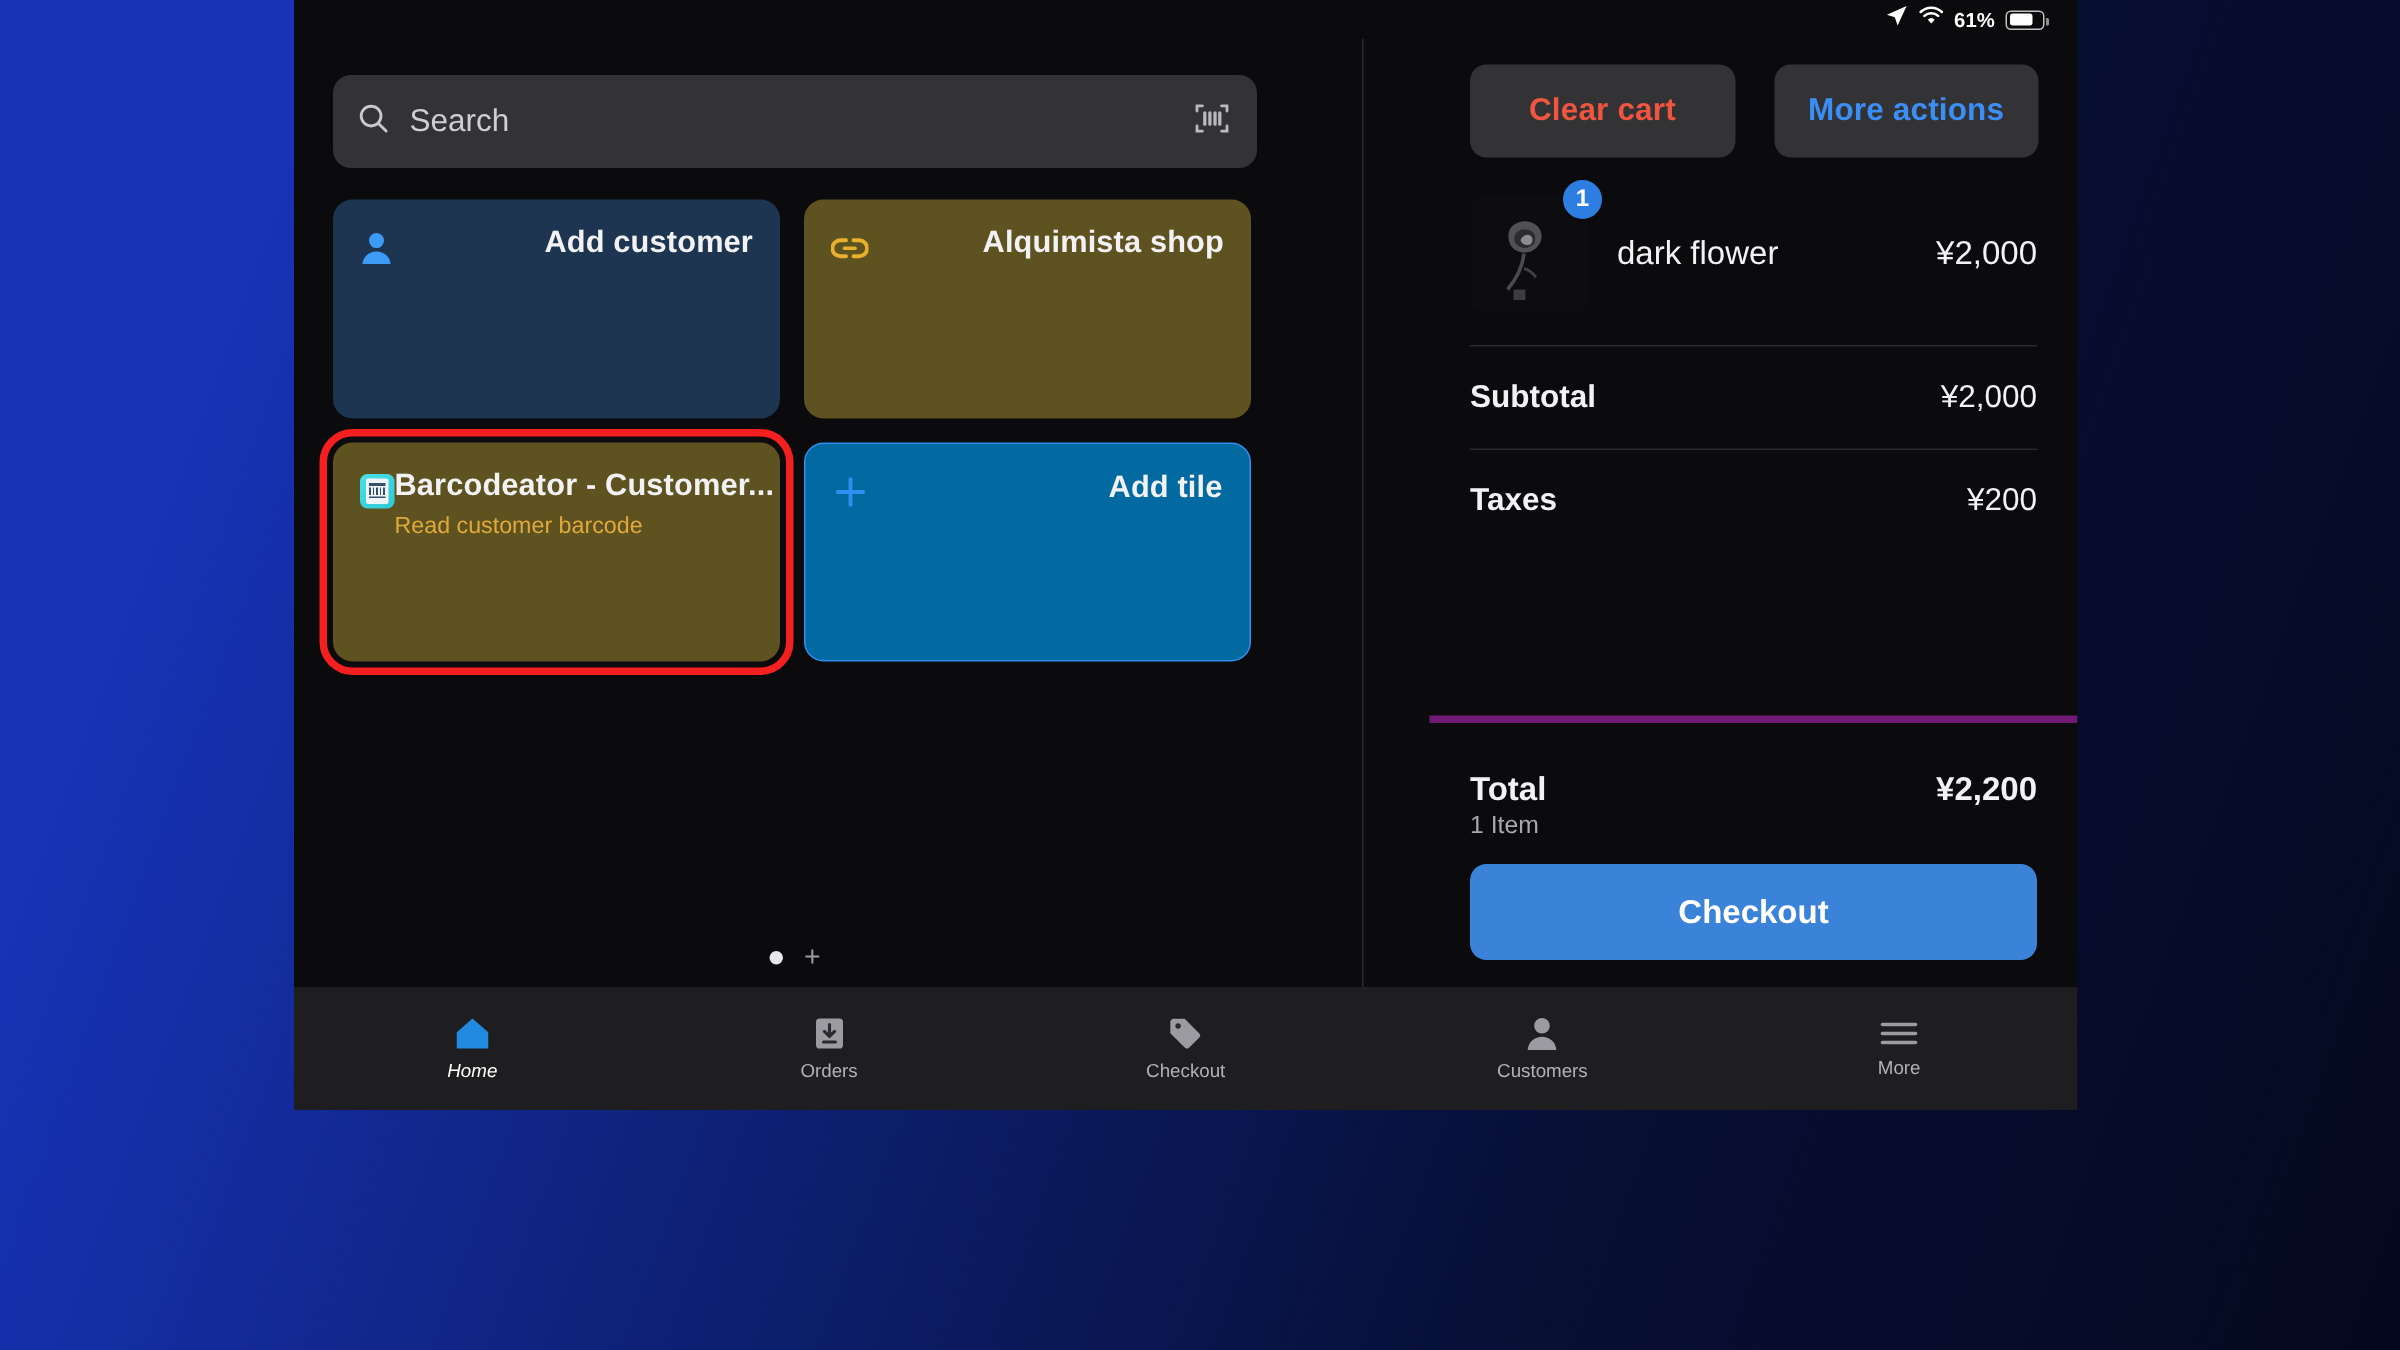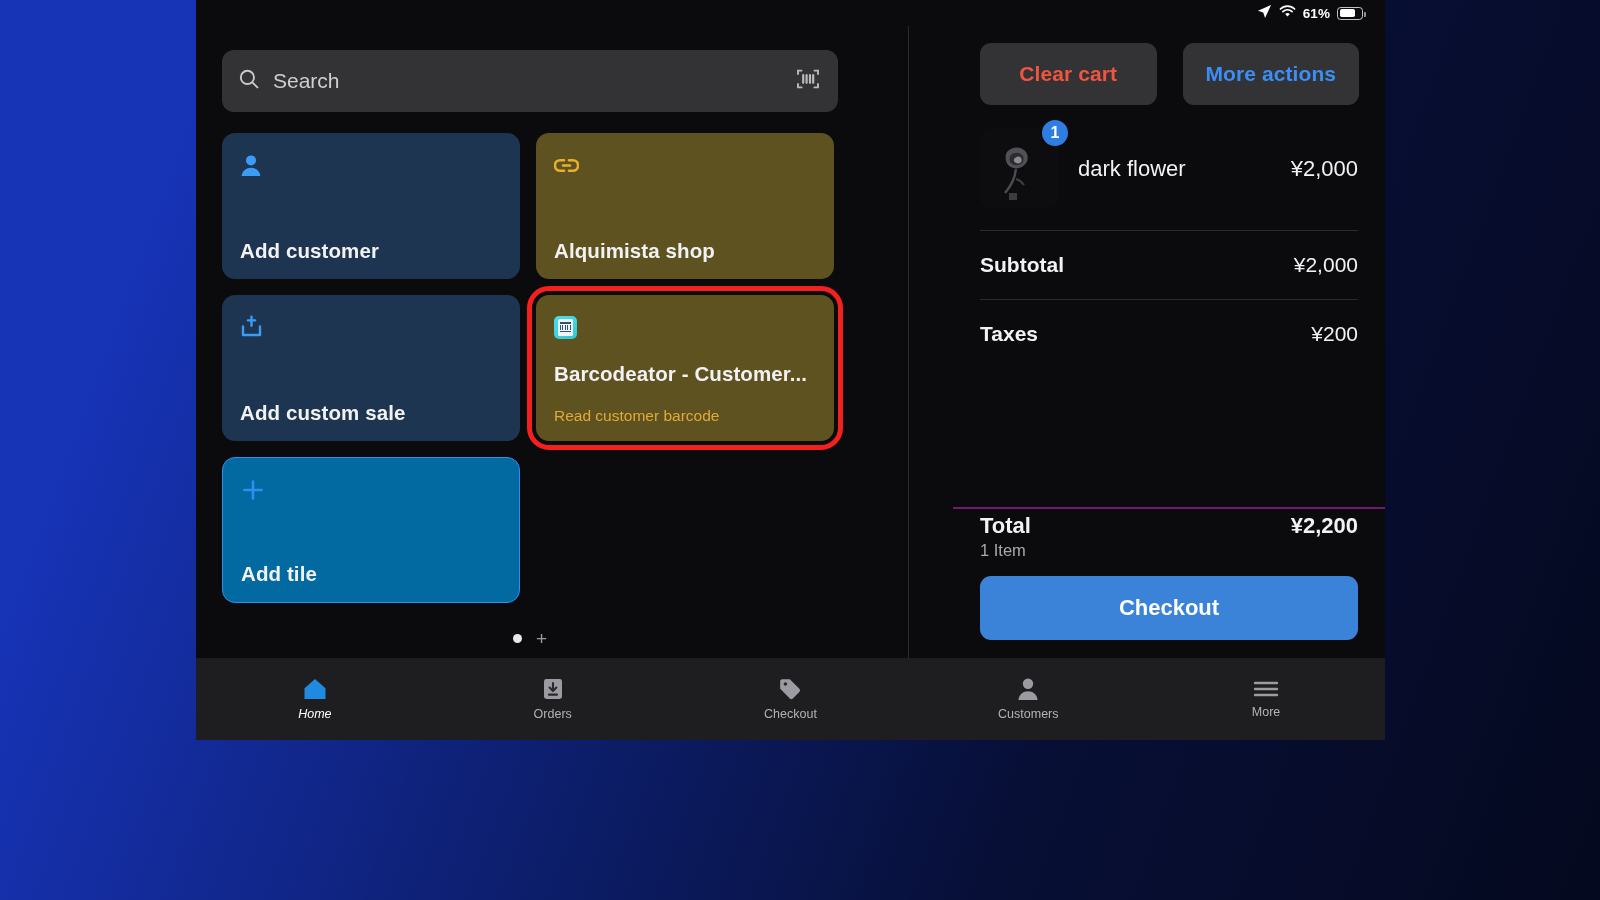--- a/index.html
+++ b/index.html
@@ -44,27 +44,27 @@
   }
   #searchbar .sq{ flex:1; color:#cfcfd2; font-size:21px; font-weight:500; }
 
   
   #tiles{
     position:absolute; left:26px; top:107px; width:620px;
     display:flex; flex-wrap:wrap; gap:16px;
   }
   .tile{
     width:298px; height:146px; border-radius:13px; position:relative;
-    padding:17px 18px 16px 18px; display:flex; flex-direction:column;
+    padding:17px 18px 16px 18px; display:flex; flex-direction:row;
     justify-content:space-between; cursor:pointer;
   }
   .tile .t-icon{ height:30px; display:flex; align-items:center; }
   .tile .t-title{ color:#f2f2f4; font-size:20.5px; font-weight:600; letter-spacing:.1px;
                   white-space:nowrap; overflow:hidden; text-overflow:ellipsis; }
-  .tile .t-sub{ color:#e0a93a; font-size:15.5px; font-weight:500; margin-top:21px; }
+  .tile .t-sub{ color:#e0a93a; font-size:15.5px; font-weight:500; margin-top:6px; }
   .tile .t-text{ display:flex; flex-direction:column; }
   .tile-blue{ background:#1c3category; }
   .tile-blue{ background:#1d3550; }
   .tile-olive{ background:#5e5320; }
   .tile-outline{ background:#0369a1; border:1.6px solid #2f8ff0; }
   .tile-hl{ outline:5px solid #f41f1f; outline-offset:4px; border-radius:13px; }
 
   .appicon{
     width:23px; height:23px; border-radius:5px;
     background:linear-gradient(145deg,#49dfe6,#2fc9d6);
@@ -108,21 +108,21 @@
   }
   .cartname{ flex:1; color:#f2f2f4; font-size:22px; font-weight:500; }
   .cartprice{ color:#f2f2f4; font-size:22px; font-weight:500; }
 
   .sep{ height:1px; background:#2b2b2e; margin:22px 27px 0 27px; }
   .totrow{ display:flex; align-items:flex-end; padding:22px 27px 0 27px; }
   .totrow .lbl{ flex:1; color:#f2f2f4; font-size:21px; font-weight:600; }
   .totrow .val{ color:#f2f2f4; font-size:21px; font-weight:500; }
 
   #cartspacer{ flex:1; }
-  #footer{ border-top:2px solid #701a75; padding:4px 27px 18px 27px; }
+  #footer{ border-top:5px solid #701a75; padding:31px 27px 18px 27px; }
   #footrow{ display:flex; align-items:flex-start; }
   #footlbl{ flex:1; }
   #totalword{ color:#f2f2f4; font-size:22px; font-weight:600; }
   #itemcount{ color:#a8a8ad; font-size:16.5px; margin-top:2px; }
   #totalval{ color:#f2f2f4; font-size:22px; font-weight:600; }
   #checkout{
     margin-top:16px; height:64px; background:#3b82d9; border-radius:11px;
     display:flex; align-items:center; justify-content:center;
     color:#fff; font-size:22px; font-weight:700; cursor:pointer;
   }
@@ -201,32 +201,20 @@
               <path d="M10 3.2H6.2a5.3 5.3 0 0 0 0 10.6H10"></path>
               <path d="M15 3.2h3.8a5.3 5.3 0 0 1 0 10.6H15"></path>
               <path d="M9 8.5h7" stroke-width="2.4"></path>
             </svg>
           </div>
           <div class="t-text">
             <div class="t-title">Alquimista shop</div>
           </div>
         </div>
 
-        <div class="tile tile-blue">
-          <div class="t-icon">
-            <svg width="23" height="25" viewBox="0 0 23 25" fill="none" stroke="#3c9cf5" stroke-width="2.4" stroke-linecap="round" stroke-linejoin="round">
-              <path d="M3 11.5v8.5h17v-8.5"></path>
-              <path d="M11.5 1.8v9"></path>
-              <path d="M7.8 5.4h7.4" stroke-width="2.2"></path>
-            </svg>
-          </div>
-          <div class="t-text">
-            <div class="t-title">Add custom sale</div>
-          </div>
-        </div>
 
         <div class="tile tile-olive tile-hl">
           <div class="t-icon">
             <span class="appicon">
               <span class="sheet">
                 <span class="bc"></span>
                 <span class="bc2"></span>
                 <span class="bc"></span>
               </span>
             </span>

